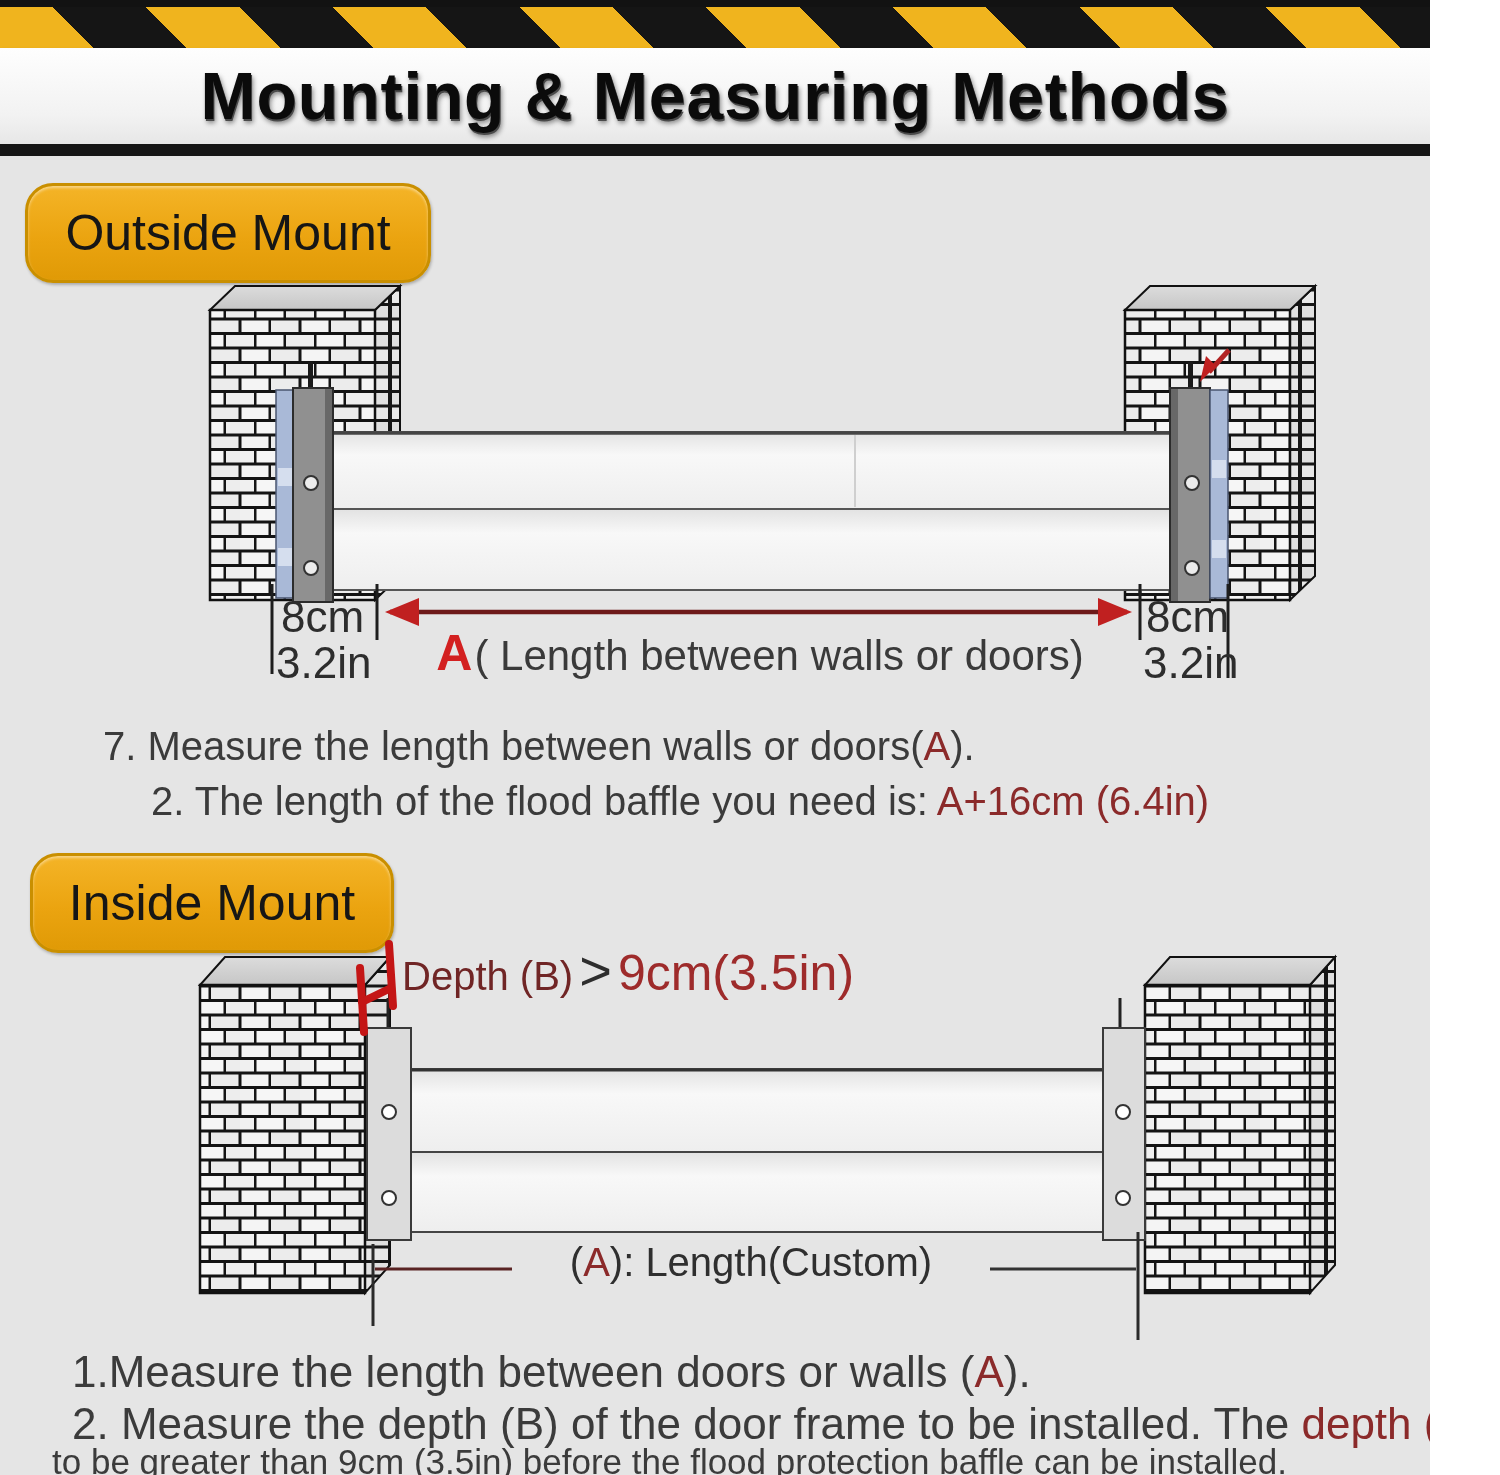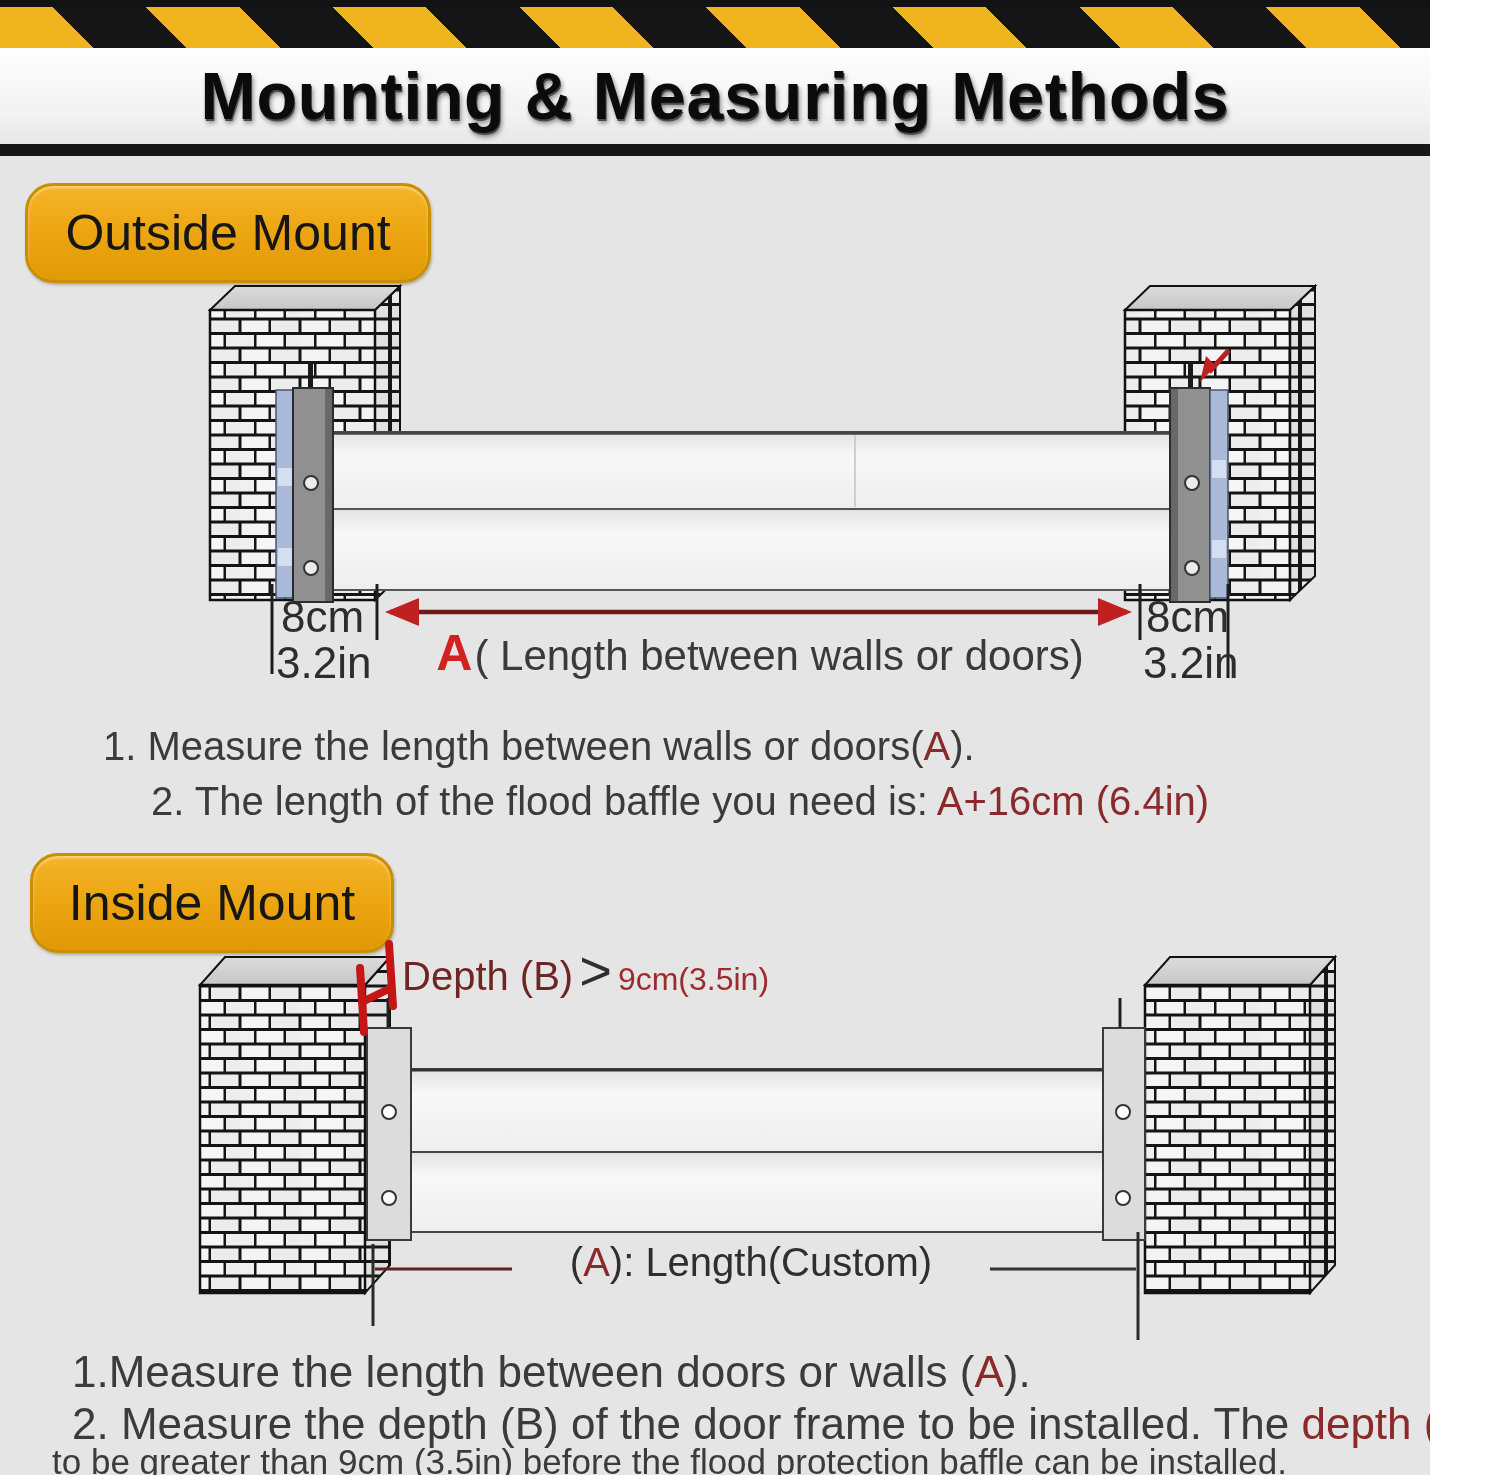--- a/index.html
+++ b/index.html
@@ -32,21 +32,21 @@
 
   
   .dim-text{font-size:44px;color:#2d2d2d;}
   .a-label{left:380px;top:624px;width:760px;text-align:center;font-size:42px;color:#3a3a3a;}
   .a-label .big-a{font-size:50px;font-weight:700;color:#D32020;padding-right:2px;}
   .steps{font-size:40px;color:#3b3b3b;}
   .maroon{color:#8B2A2A;}
   .depth-label{left:402px;top:938px;display:flex;align-items:baseline;}
   .depth-label .d1{font-size:40px;color:#702525;}
   .depth-label .d2{font-size:56px;color:#2e2e2e;font-weight:300;padding:0 6px;}
-  .depth-label .d3{font-size:32px;color:#9E2B2B;}
+  .depth-label .d3{font-size:50px;color:#9E2B2B;}
   .inside-dim{left:512px;top:1240px;width:478px;text-align:center;font-size:40px;color:#2f2f2f;}
   .bottom-steps{font-size:44px;color:#3b3b3b;}
 </style>
 </head>
 <body>
 
 <div class="canvas">
 
   <div class="top-strip"></div>
   <div class="hazard"></div>
@@ -196,21 +196,21 @@
   <div class="abs dim-text" style="left:281px;top:592px;">8cm</div>
   <div class="abs dim-text" style="left:276px;top:638px;">3.2in</div>
   <div class="abs dim-text" style="left:1146px;top:592px;">8cm</div>
   <div class="abs dim-text" style="left:1143px;top:638px;">3.2in</div>
 
   <div class="abs a-label">
     <span class="big-a">A</span><span>( Length between walls or doors)</span>
   </div>
 
   <div class="abs steps" style="left:103px;top:724px;">
-    <span>1. Measure the length between walls or doors(</span><span class="maroon">A</span><span>).</span>
+    <span>7. Measure the length between walls or doors(</span><span class="maroon">A</span><span>).</span>
   </div>
   <div class="abs steps" style="left:103px;top:779px;margin-left:48px;">
     <span>2. The length of the flood baffle you need is: </span><span class="maroon">A+16cm (6.4in)</span>
   </div>
 
   <div class="abs depth-label">
     <span class="d1">Depth (B)</span>
     <span class="d2">&gt;</span>
     <span class="d3">9cm(3.5in)</span>
   </div>

